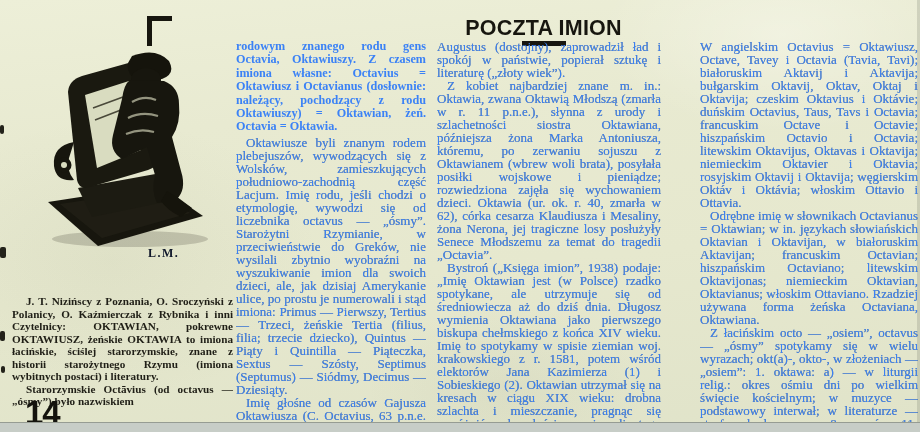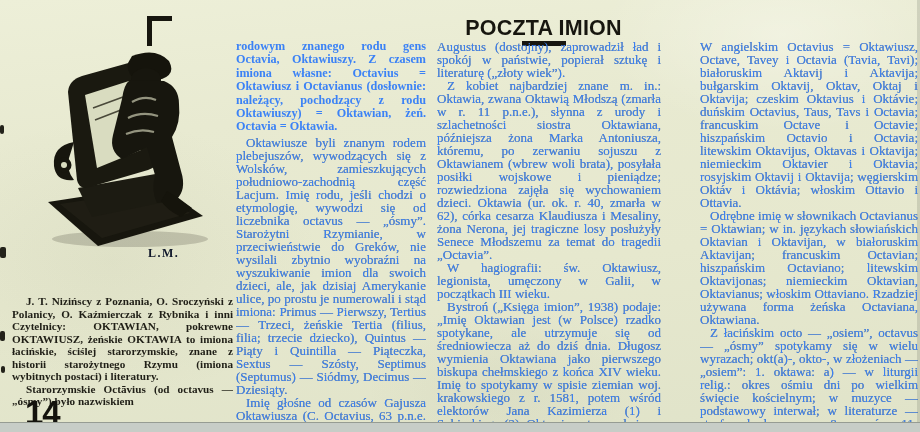--- a/index.html
+++ b/index.html
@@ -113,21 +113,20 @@
 
   <section class="col colA">
     <p class="lead">rodowym znanego rodu gens Octavia, Oktawiuszy. Z czasem imiona własne: Octavius = Oktawiusz i Octavianus (dosłownie: należący, pochodzący z rodu Oktawiuszy) = Oktawian, żeń. Octavia = Oktawia.</p>
     <p>Oktawiusze byli znanym rodem plebejuszów, wywodzących się z Wolsków, zamieszkujących południowo-zachodnią część Lacjum. Imię rodu, jeśli chodzi o etymologię, wywodzi się od liczebnika octavus — „ósmy”. Starożytni Rzymianie, w przeciwieństwie do Greków, nie wysilali zbytnio wyobraźni na wyszukiwanie imion dla swoich dzieci, ale, jak dzisiaj Amerykanie ulice, po prostu je numerowali i stąd imiona: Primus — Pierwszy, Tertius — Trzeci, żeńskie Tertia (filius, filia; trzecie dziecko), Quintus — Piąty i Quintilla — Piąteczka, Sextus — Szósty, Septimus (Septumus) — Siódmy, Decimus — Dziesiąty.</p>
     <p>Imię głośne od czasów Gajusza Oktawiusza (C. Octavius, 63 p.n.e. — 14 n.e.), który po śmierci Juliusza Cezara (15 III 44 p.n.e.) zjawił się w Rzymie jako jego główny spadkobierca. Miał 19 lat, był wnukiem siostry dyktatora, adoptowany i przyjął imię Gajusza Cezara Oktawiana (Caius Iulius Caesar Octavianus). Był pierwszym cesarzem rzymskim; po pokonaniu Antoniusza (27 p.n.e.) uzyskał najwyższą władzę, tytuł princeps (pierwszy), przydomek</p>
   </section>
 
   <section class="col colB">
     <p class="nofirst">Augustus (dostojny), zaprowadził ład i spokój w państwie, popierał sztukę i literaturę („złoty wiek”).</p>
     <p>Z kobiet najbardziej znane m. in.: Oktawia, zwana Oktawią Młodszą (zmarła w r. 11 p.n.e.), słynna z urody i szlachetności siostra Oktawiana, późniejsza żona Marka Antoniusza, któremu, po zerwaniu sojuszu z Oktawianem (wbrew woli brata), posyłała posiłki wojskowe i pieniądze; rozwiedziona zajęła się wychowaniem dzieci. Oktawia (ur. ok. r. 40, zmarła w 62), córka cesarza Klaudiusza i Mesaliny, żona Nerona, jej tragiczne losy posłużyły Senece Młodszemu za temat do tragedii „Octavia”.</p>
-    <p>W hagiografii: św. Oktawiusz, legionista, umęczony w Galii, w początkach III wieku.</p>
     <p>Bystroń („Księga imion”, 1938) podaje: „Imię Oktawian jest (w Polsce) rzadko spotykane, ale utrzymuje się od średniowiecza aż do dziś dnia. Długosz wymienia Oktawiana jako pierwszego biskupa chełmskiego z końca XIV wieku. Imię to spotykamy w spisie ziemian woj. krakowskiego z r. 1581, potem wśród elektorów Jana Kazimierza (1) i Sobieskiego (2). Oktawian utrzymał się na kresach w ciągu XIX wieku: drobna szlachta i mieszczanie, pragnąc się wyróżnić od włościan, używali tego imienia. Tak np. bohaterka powieści Orzeszkowej „Cham”, mająca ambicje do wyróżnienia się wśród włościan, syna swego nazwała Oktawianem, „bo to bardzo piękne imię i między prostymi ludźmi nie używane”.</p>
   </section>
 
   <section class="col colC">
     <p class="nofirst">W angielskim Octavius = Oktawiusz, Octave, Tavey i Octavia (Tavia, Tavi); białoruskim Aktavij i Aktavija; bułgarskim Oktavij, Oktav, Oktaj i Oktavija; czeskim Oktavius i Oktávie; duńskim Octavius, Taus, Tavs i Octavia; francuskim Octave i Octavie; hiszpańskim Octavio i Octavia; litewskim Oktavijus, Oktavas i Oktavija; niemieckim Oktavier i Oktavia; rosyjskim Oktavij i Oktavija; węgierskim Oktáv i Oktávia; włoskim Ottavio i Ottavia.</p>
     <p>Odrębne imię w słownikach Octavianus = Oktawian; w in. językach słowiańskich Oktavian i Oktavijan, w białoruskim Aktavijan; francuskim Octavian; hiszpańskim Octaviano; litewskim Oktavijonas; niemieckim Oktavian, Oktavianus; włoskim Ottaviano. Rzadziej używana forma żeńska Octaviana, Oktawiana.</p>
     <p>Z łacińskim octo — „osiem”, octavus — „ósmy” spotykamy się w wielu wyrazach; okt(a)-, okto-, w złożeniach — „osiem”: 1. oktawa: a) — w liturgii relig.: okres ośmiu dni po wielkim święcie kościelnym; w muzyce — podstawowy interwał; w literaturze — strofa zbudowana z 8 wersów 11-zgłoskowych; b) — instrument o 8-strunach; 2. w złożeniach m. in. oktagon — geom. ośmiokąt; oktanowa liczba; oktan; oktant — matematyczne i nazwa gwiazdozbioru; oktet — muz.: kameralny utwór i zespół kameralny; oktoda (octo = osiem + oda) — lampa elektronowa; wiele in. wyrazów.</p>
     <p>Najbliższe imieniny Oktawiana 23 marca; Oktawii były 16 marca, w kalendarzach obcych również 6 sierpnia; Oktawiusza — 29 listopada.</p>
   </section>
 

